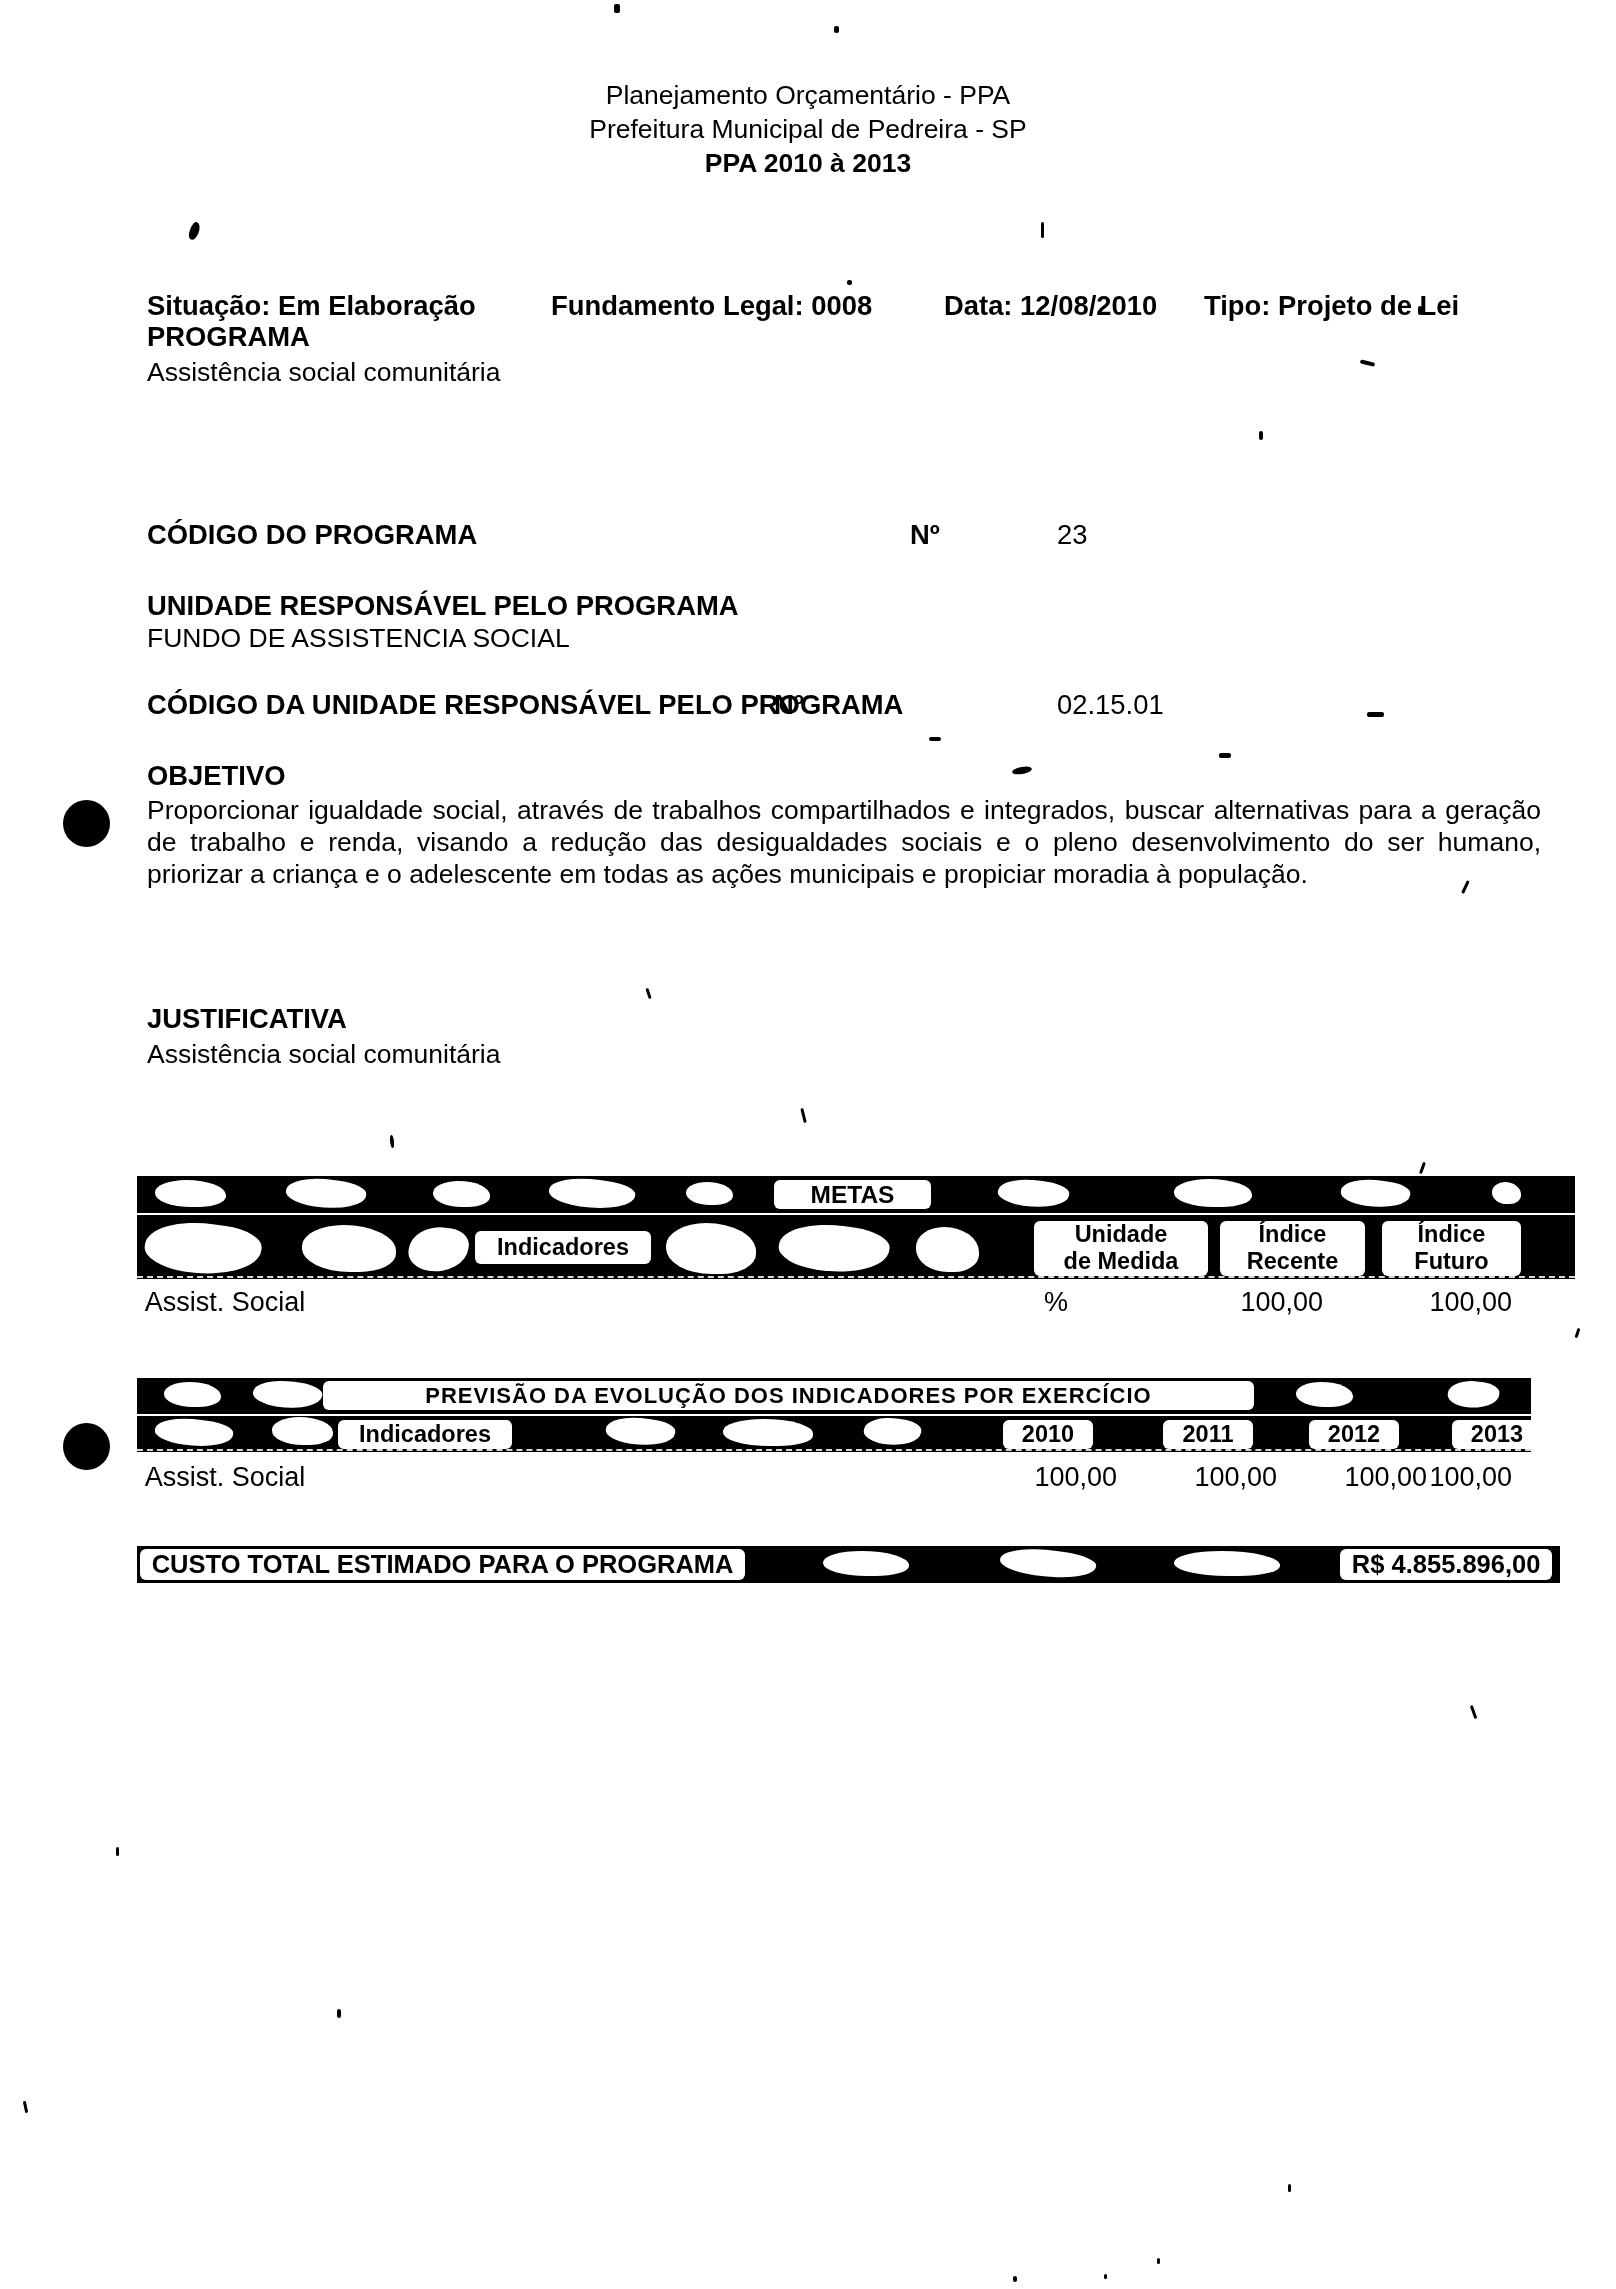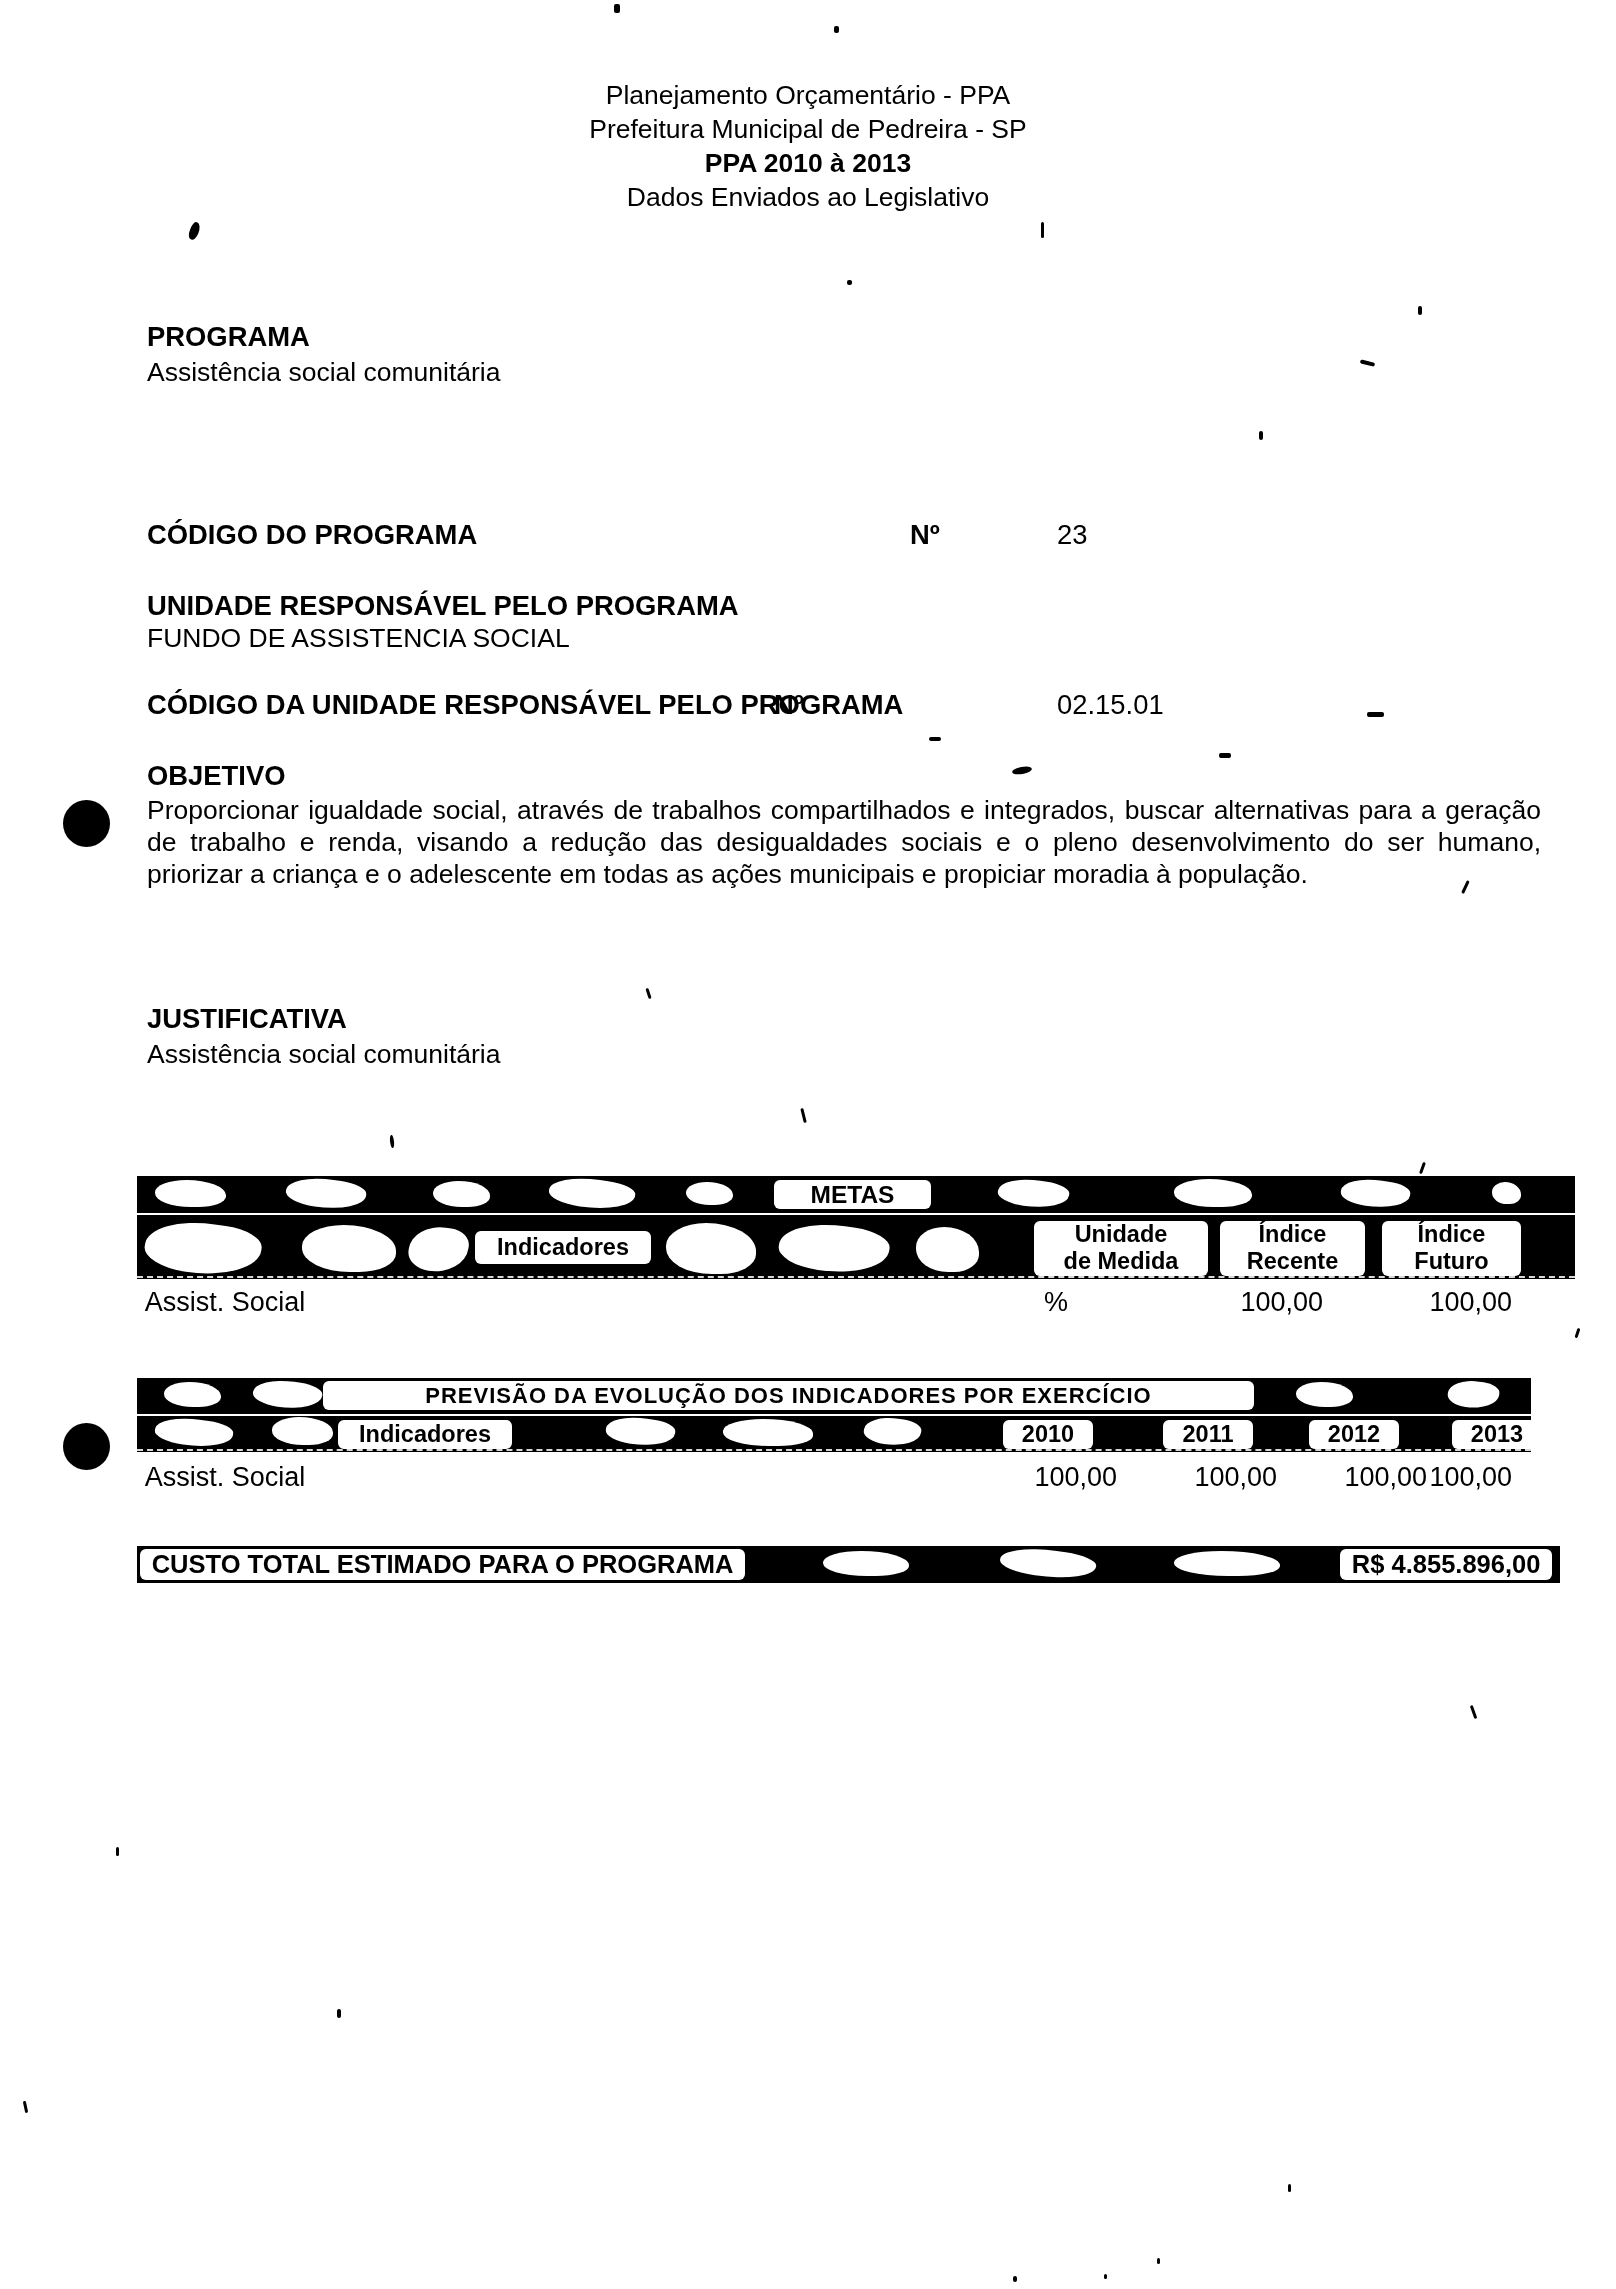--- a/index.html
+++ b/index.html
@@ -27,23 +27,28 @@
 </style>
 </head>
 <body>
 
 <div class="page">
 
   <div class="doc-header">
     <div>Planejamento Orçamentário - PPA</div>
     <div>Prefeitura Municipal de Pedreira - SP</div>
     <div class="b">PPA 2010 à 2013</div>
-    <div>Dados Enviados ao Legislativo</div>
   </div>
 
+  <div class="abs" style="top:290px;left:0;width:100%;height:39px;">
+    <span class="abs b fs28" style="left:147px;">Situação: Em Elaboração</span>
+    <span class="abs b fs28" style="left:551px;">Fundamento Legal: 0008</span>
+    <span class="abs b fs28" style="left:944px;">Data: 12/08/2010</span>
+    <span class="abs b fs28" style="left:1204px;">Tipo: Projeto de Lei</span>
+  </div>
 
   <div class="abs b fs28" style="left:147px;top:321px;">PROGRAMA</div>
   <div class="abs fs27" style="left:147px;top:357px;">Assistência social comunitária</div>
 
   <div class="abs" style="top:519px;left:0;width:100%;height:35px;">
     <span class="abs b fs28" style="left:147px;">CÓDIGO DO PROGRAMA</span>
     <span class="abs b fs28" style="left:910px;">Nº</span>
     <span class="abs fs28" style="left:1057px;">23</span>
   </div>
 

